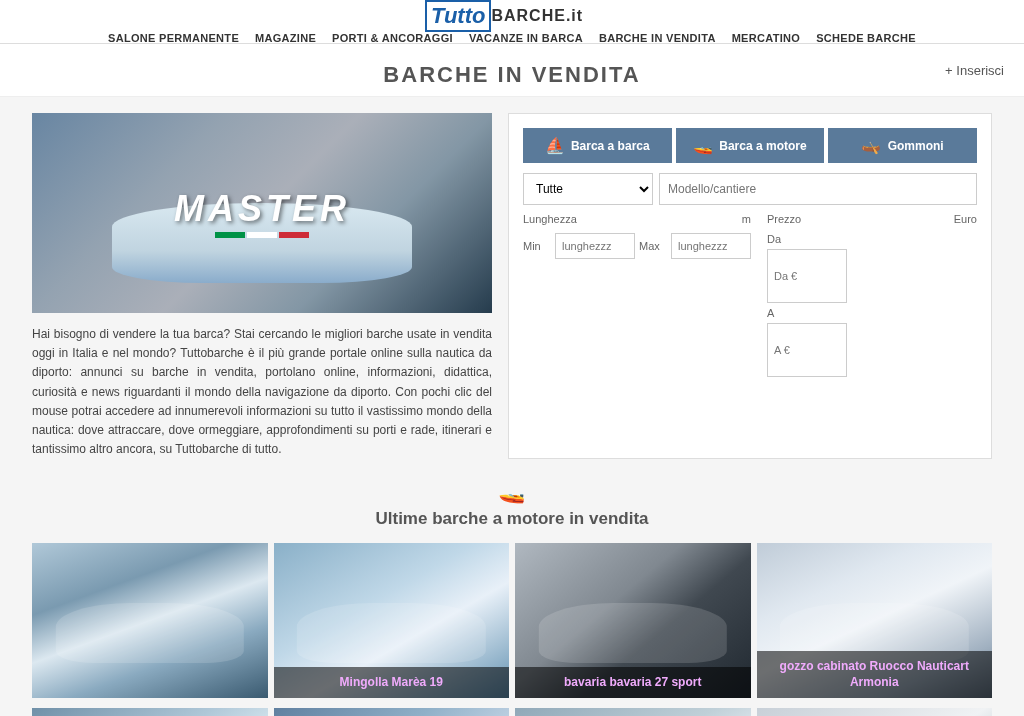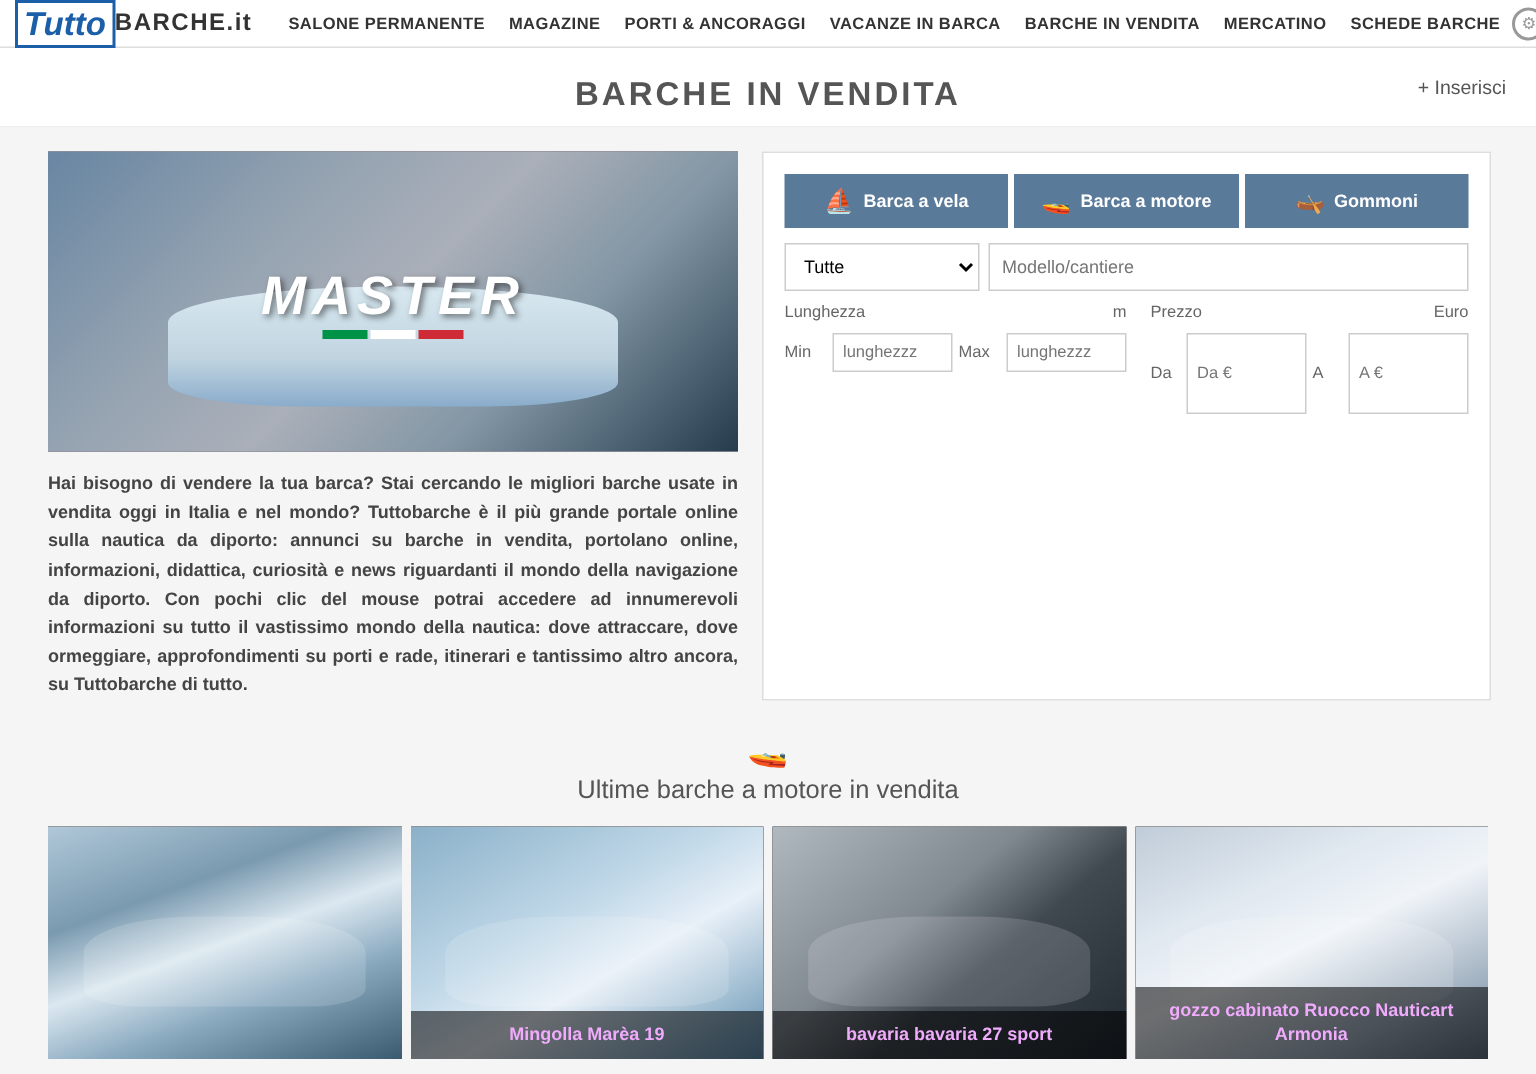--- a/index.html
+++ b/index.html
@@ -5,21 +5,22 @@
     * { box-sizing: border-box; margin: 0; padding: 0; }
     body { font-family: Arial, sans-serif; background: #f5f5f5; font-size: 13px; color: #333; }
 
     
     .navbar {
       background: #fff;
       border-bottom: 1px solid #ddd;
       display: flex;
       align-items: center;
       padding: 0 10px;
-      height: 32px;
+      height: 44px;
+      flex-direction: column;
     }
     .logo {
       display: flex;
       align-items: center;
       margin-right: 16px;
     }
     .logo-text {
       font-size: 22px;
       font-weight: 900;
       color: #1a5fa8;
@@ -170,21 +171,20 @@
     .flag-stripe { width: 30px; height: 6px; }
     .fs-green { background: #009246; }
     .fs-white { background: #fff; }
     .fs-red { background: #ce2b37; }
     .hero-desc {
       padding: 12px 0 0;
       font-size: 12px;
       line-height: 1.6;
       color: #444;
       text-align: justify;
-      font-weight: bold;
     }
 
     
     .search-panel {
       flex: 1;
       background: #fff;
       border: 1px solid #ddd;
       padding: 14px;
     }
     .search-tabs {
@@ -285,21 +285,21 @@
     }
     .section-boat-icon {
       font-size: 22px;
       color: #5a7a9a;
       display: block;
       margin-bottom: 4px;
     }
     .section-title {
       font-size: 17px;
       color: #555;
-      font-weight: normal;
+      font-weight: bold;
     }
 
     
     .boats-grid {
       display: grid;
       grid-template-columns: repeat(4, 1fr);
       gap: 6px;
       margin-bottom: 10px;
     }
     .boat-card {
@@ -405,21 +405,21 @@
           </div>
         </div>
       </div>
       <p class="hero-desc">Hai bisogno di vendere la tua barca? Stai cercando le migliori barche usate in vendita oggi in Italia e nel mondo? Tuttobarche è il più grande portale online sulla nautica da diporto: annunci su barche in vendita, portolano online, informazioni, didattica, curiosità e news riguardanti il mondo della navigazione da diporto. Con pochi clic del mouse potrai accedere ad innumerevoli informazioni su tutto il vastissimo mondo della nautica: dove attraccare, dove ormeggiare, approfondimenti su porti e rade, itinerari e tantissimo altro ancora, su Tuttobarche di tutto.</p>
     </div>
 
     <div class="search-panel">
       <div class="search-tabs">
         <div class="search-tab">
           <span class="tab-icon">⛵</span>
-          <span>Barca a vela</span>
+          <span>Barca a barca</span>
         </div>
         <div class="search-tab">
           <span class="tab-icon">🚤</span>
           <span>Barca a motore</span>
         </div>
         <div class="search-tab">
           <span class="tab-icon">🛶</span>
           <span>Gommoni</span>
         </div>
       </div>
@@ -442,21 +442,21 @@
             <input class="length-input" type="text" placeholder="lunghezzz" style="">
             <span class="length-label">Max</span>
             <input class="length-input" type="text" placeholder="lunghezzz" style="">
           </div>
         </div>
         <div style="flex:1;">
           <div style="display:flex; justify-content:space-between; margin-bottom:4px;">
             <span class="search-label">Prezzo</span>
             <span class="search-label-unit">Euro</span>
           </div>
-          <div style="display:flex; align-items:center; gap:4px;">
+          <div style="display:flex; align-items:flex-start; gap:4px;flex-direction:column;">
             <span class="price-label">Da</span>
             <input class="price-input" type="text" placeholder="Da €" style="">
             <span class="price-label">A</span>
             <input class="price-input" type="text" placeholder="A €" style="">
           </div>
         </div>
       </div>
 
     </div>
   </div>

